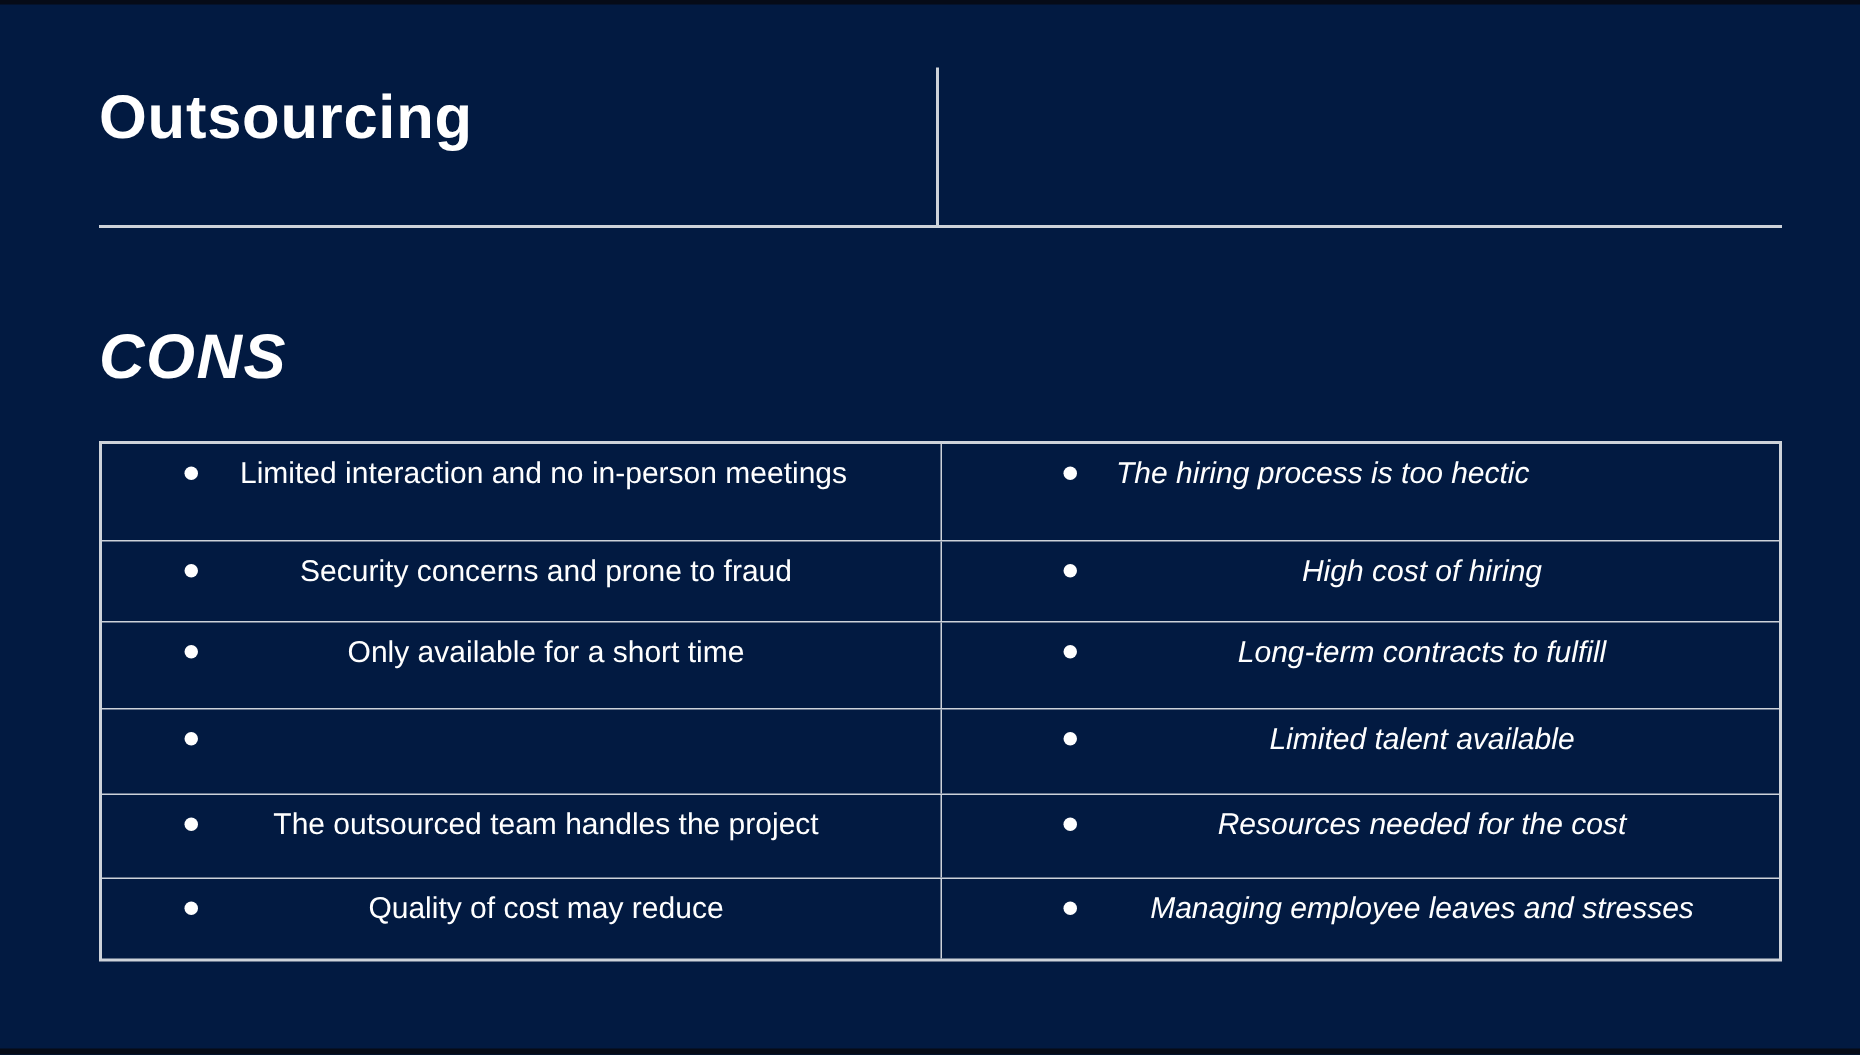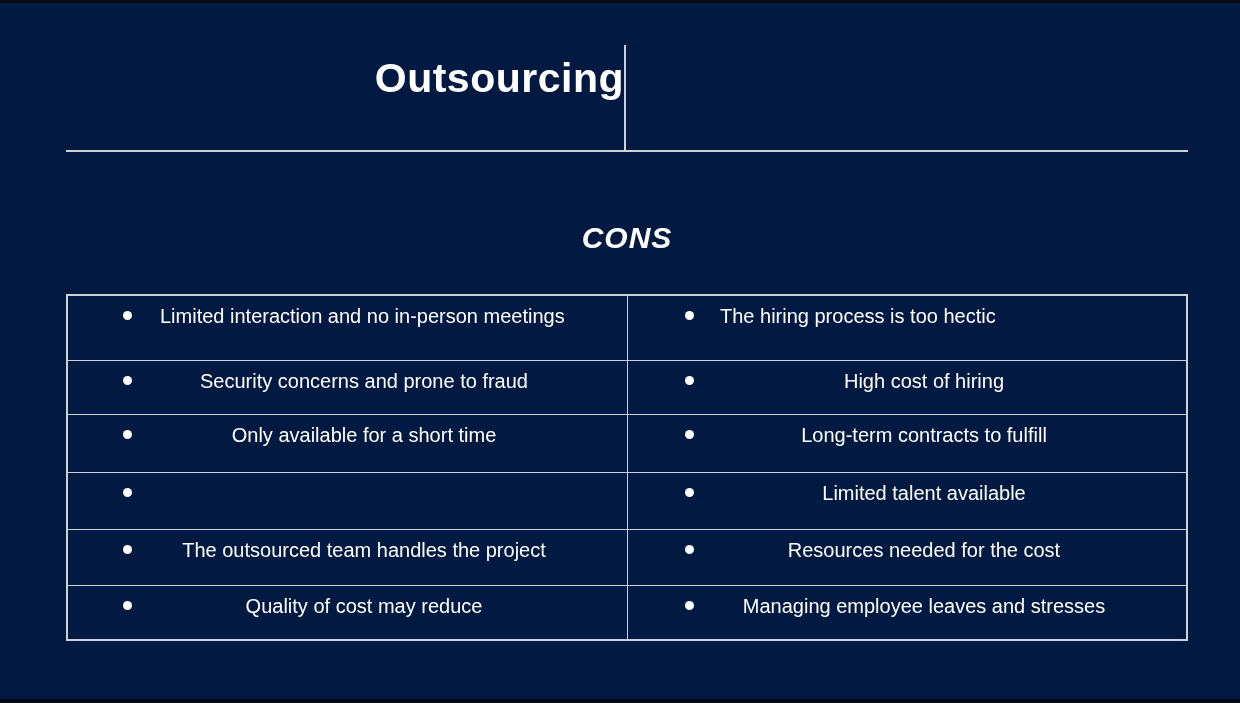--- a/index.html
+++ b/index.html
@@ -35,21 +35,21 @@
   .header {
     position: absolute;
     left: 66px;
     top: 45px;
     width: 1122px;
     height: 105px;
     display: flex;
   }
   .header-col {
     display: flex;
-    justify-content: flex-end;
+    justify-content: flex-start;
     align-items: flex-start;
     padding-top: 10px;
   }
   .header-col.left {
     width: 560px;
     border-right: 2px solid var(--line);
   }
   .header-col.right { flex: 1; }
   .header-title {
     font-size: 41px;
@@ -65,48 +65,48 @@
     height: 2px;
     background: var(--line);
   }
 
   
   .cons-title {
     position: absolute;
     left: 66px;
     top: 213px;
     width: 1122px;
-    text-align: center;
-    font-size: 30px;
+    text-align: left;
+    font-size: 42px;
     line-height: 50px;
     font-weight: 800;
     font-style: italic;
     letter-spacing: 1px;
     color: var(--text);
   }
 
   
   .cons-table {
     position: absolute;
     left: 66px;
     top: 294px;
     width: 1122px;
     border: 2px solid var(--line);
   }
-  .trow { display: flex; }
+  .trow { display: flex; gap: 24px; }
   .trow + .trow { border-top: 1px solid var(--line); text-align: center; }
   .cell {
     position: relative;
     padding: 7px 10px 0 92px;
   }
   .cell.left {
     width: 560px;
     border-right: 1px solid var(--line);
   }
-  .cell.right { flex: 1; }
+  .cell.right { flex: 1; font-style: italic; }
   .bullet {
     position: absolute;
     left: 55px;
     top: 15px;
     width: 9px;
     height: 9px;
     border-radius: 50%;
     background: var(--text);
   }
   .cell.right .bullet { left: 57px; }

